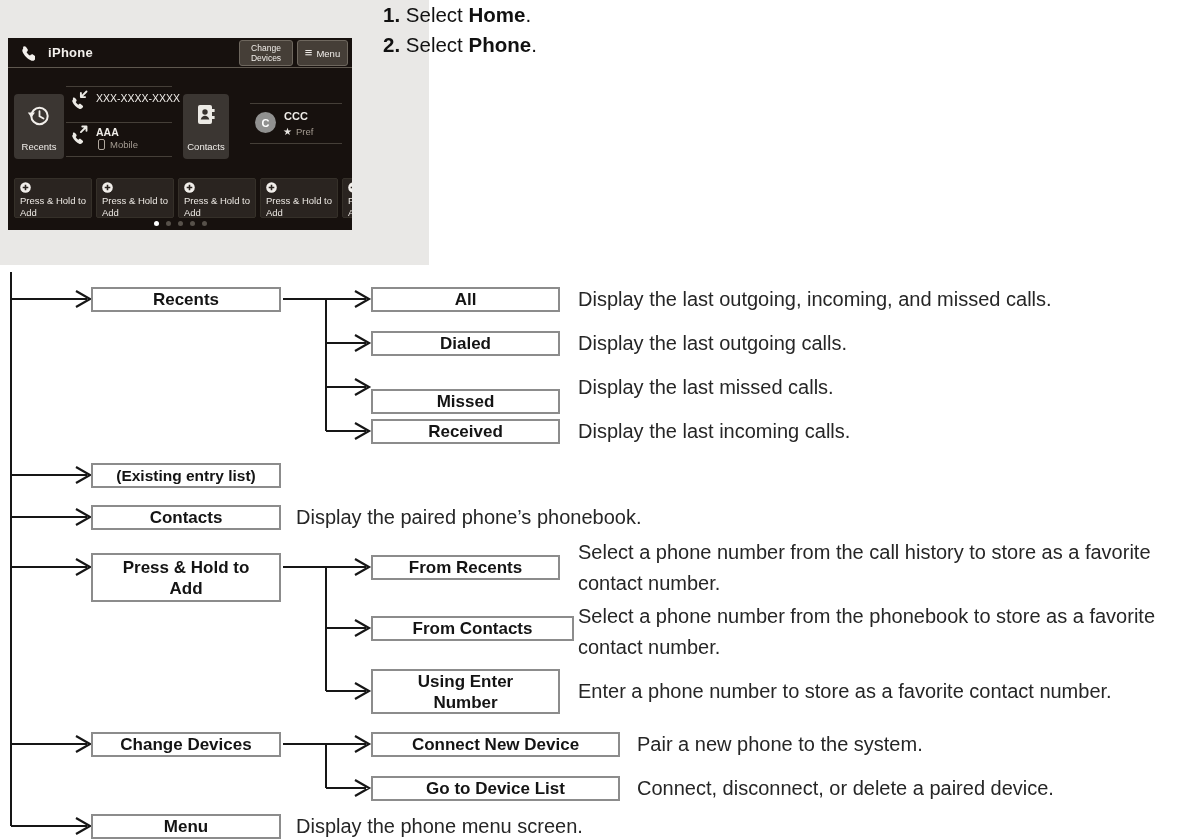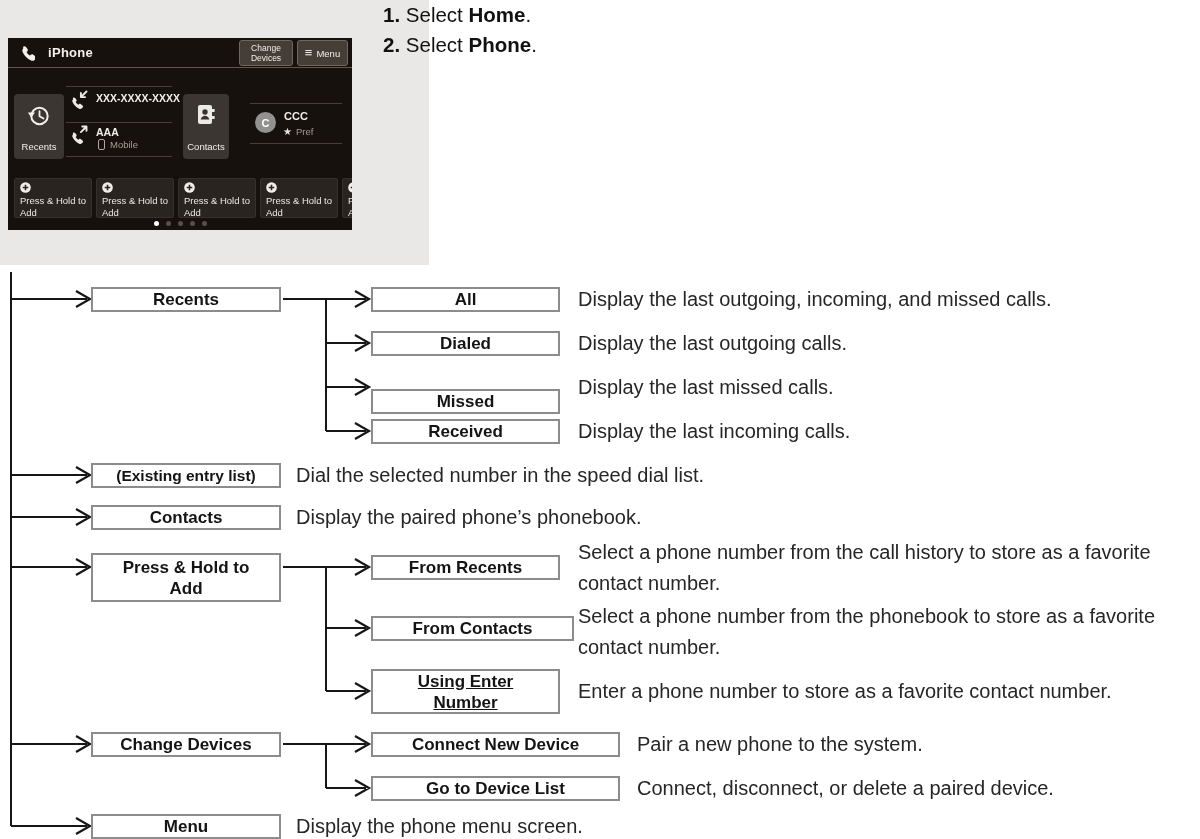--- a/index.html
+++ b/index.html
@@ -15,21 +15,21 @@
   .scr-title { position:absolute; left:40px; top:7px; font-size:13px; font-weight:bold; color:#f3f0ec; letter-spacing:.3px; }
   .hdr-btn { position:absolute; top:2px; background:#453e37; border:1px solid #6e675e; border-radius:3px; color:#f0ede9; display:flex; align-items:center; justify-content:center; text-align:center; }
   .hdr-btn.cd { right:59px; width:54px; height:26px; font-size:8.5px; line-height:1.2; }
   .hdr-btn.menu { right:4px; width:51px; height:26px; font-size:9.5px; gap:4px; }
   .burger { font-size:13px; line-height:1; position:relative; top:-1px; }
   .tile { position:absolute; background:#3b3632; border-radius:4px; display:flex; flex-direction:column; align-items:center; justify-content:space-between; padding:9px 2px 7px; color:#f1eeea; font-size:9.5px; }
   .tile.recents { left:6px; top:56px; width:50px; height:65px; }
   .tile.contacts { left:175px; top:56px; width:46px; height:65px; }
   .sep { position:absolute; height:1px; background:#453f38; }
   .entry-ico { position:absolute; }
-  .entry-num { position:absolute; left:88px; top:54px; font-size:10.5px; font-weight:bold; color:#f1eeea; }
+  .entry-num { position:absolute; left:88px; top:54px; font-size:10.5px; font-weight:normal; color:#f1eeea; }
   .entry-name { position:absolute; left:88px; top:88px; font-size:10.5px; font-weight:bold; color:#f1eeea; }
   .entry-sub { position:absolute; left:90px; top:101px; display:flex; align-items:center; gap:5px; color:#a59c92; font-size:9.5px; }
   .mobile-glyph { display:inline-block; width:7px; height:11px; border:1.3px solid #b0a89e; border-radius:2px; }
   .avatar { position:absolute; left:247px; top:74px; width:21px; height:21px; border-radius:50%; background:#919190; color:#fff; font-size:11px; font-weight:bold; display:flex; align-items:center; justify-content:center; }
   .contact-name { position:absolute; left:276px; top:72px; font-size:11px; font-weight:bold; color:#f1eeea; }
   .contact-tag { position:absolute; left:275px; top:88px; display:flex; align-items:center; gap:4px; font-size:9.5px; color:#a59c92; }
   .star { color:#e8e5e1; font-size:10px; line-height:1; }
   .fav-row { position:absolute; left:6px; top:140px; display:flex; gap:4px; }
   .fav-tile { flex:0 0 78px; width:78px; height:40px; background:#2a2420; border:1px solid #353029; border-radius:2px; padding:3px 5px; color:#ece8e3; font-size:9.5px; line-height:1.25; overflow:hidden; }
   .fav-tile .plus { display:block; margin-bottom:2px; }
@@ -188,31 +188,30 @@
   <div class="tbox" style="left:371px; top:287px; width:189px; height:25px;">All</div>
   <div class="tdesc" style="left:578px; top:286px;">Display the last outgoing, incoming, and missed calls.</div>
   <div class="tbox" style="left:371px; top:331px; width:189px; height:25px;">Dialed</div>
   <div class="tdesc" style="left:578px; top:330px;">Display the last outgoing calls.</div>
   <div class="tbox" style="left:371px; top:389px; width:189px; height:25px;">Missed</div>
   <div class="tdesc" style="left:578px; top:374px;">Display the last missed calls.</div>
   <div class="tbox" style="left:371px; top:419px; width:189px; height:25px;">Received</div>
   <div class="tdesc" style="left:578px; top:418px;">Display the last incoming calls.</div>
 
   <div class="tbox" style="left:91px; top:463px; width:190px; height:25px; font-size:15.5px;">(Existing entry list)</div>
-  <div class="tdesc" style="left:296px; top:462px;">Dial the selected number in the speed dial list.</div>
 
   <div class="tbox" style="left:91px; top:505px; width:190px; height:25px;">Contacts</div>
   <div class="tdesc" style="left:296px; top:504px;">Display the paired phone’s phonebook.</div>
 
   <div class="tbox" style="left:91px; top:553px; width:190px; height:49px; padding:0 24px;">Press &amp; Hold to Add</div>
   <div class="tbox" style="left:371px; top:555px; width:189px; height:25px;">From Recents</div>
   <div class="tdesc wrap" style="left:578px; top:537px;">Select a phone number from the call history to store as a favorite contact number.</div>
   <div class="tbox" style="left:371px; top:616px; width:203px; height:25px;">From Contacts</div>
   <div class="tdesc wrap" style="left:578px; top:601px;">Select a phone number from the phonebook to store as a favorite contact number.</div>
-  <div class="tbox" style="left:371px; top:669px; width:189px; height:45px; padding:0 16px;text-decoration:underline;">Using Enter Number</div>
+  <div class="tbox" style="left:371px; top:669px; width:189px; height:45px; padding:0 16px;">Using Enter Number</div>
   <div class="tdesc" style="left:578px; top:678px;">Enter a phone number to store as a favorite contact number.</div>
 
   <div class="tbox" style="left:91px; top:732px; width:190px; height:25px;">Change Devices</div>
   <div class="tbox" style="left:371px; top:732px; width:249px; height:25px;">Connect New Device</div>
   <div class="tdesc" style="left:637px; top:731px;">Pair a new phone to the system.</div>
   <div class="tbox" style="left:371px; top:776px; width:249px; height:25px;">Go to Device List</div>
   <div class="tdesc" style="left:637px; top:775px;">Connect, disconnect, or delete a paired device.</div>
 
   <div class="tbox" style="left:91px; top:814px; width:190px; height:25px;">Menu</div>
   <div class="tdesc" style="left:296px; top:813px;">Display the phone menu screen.</div>

